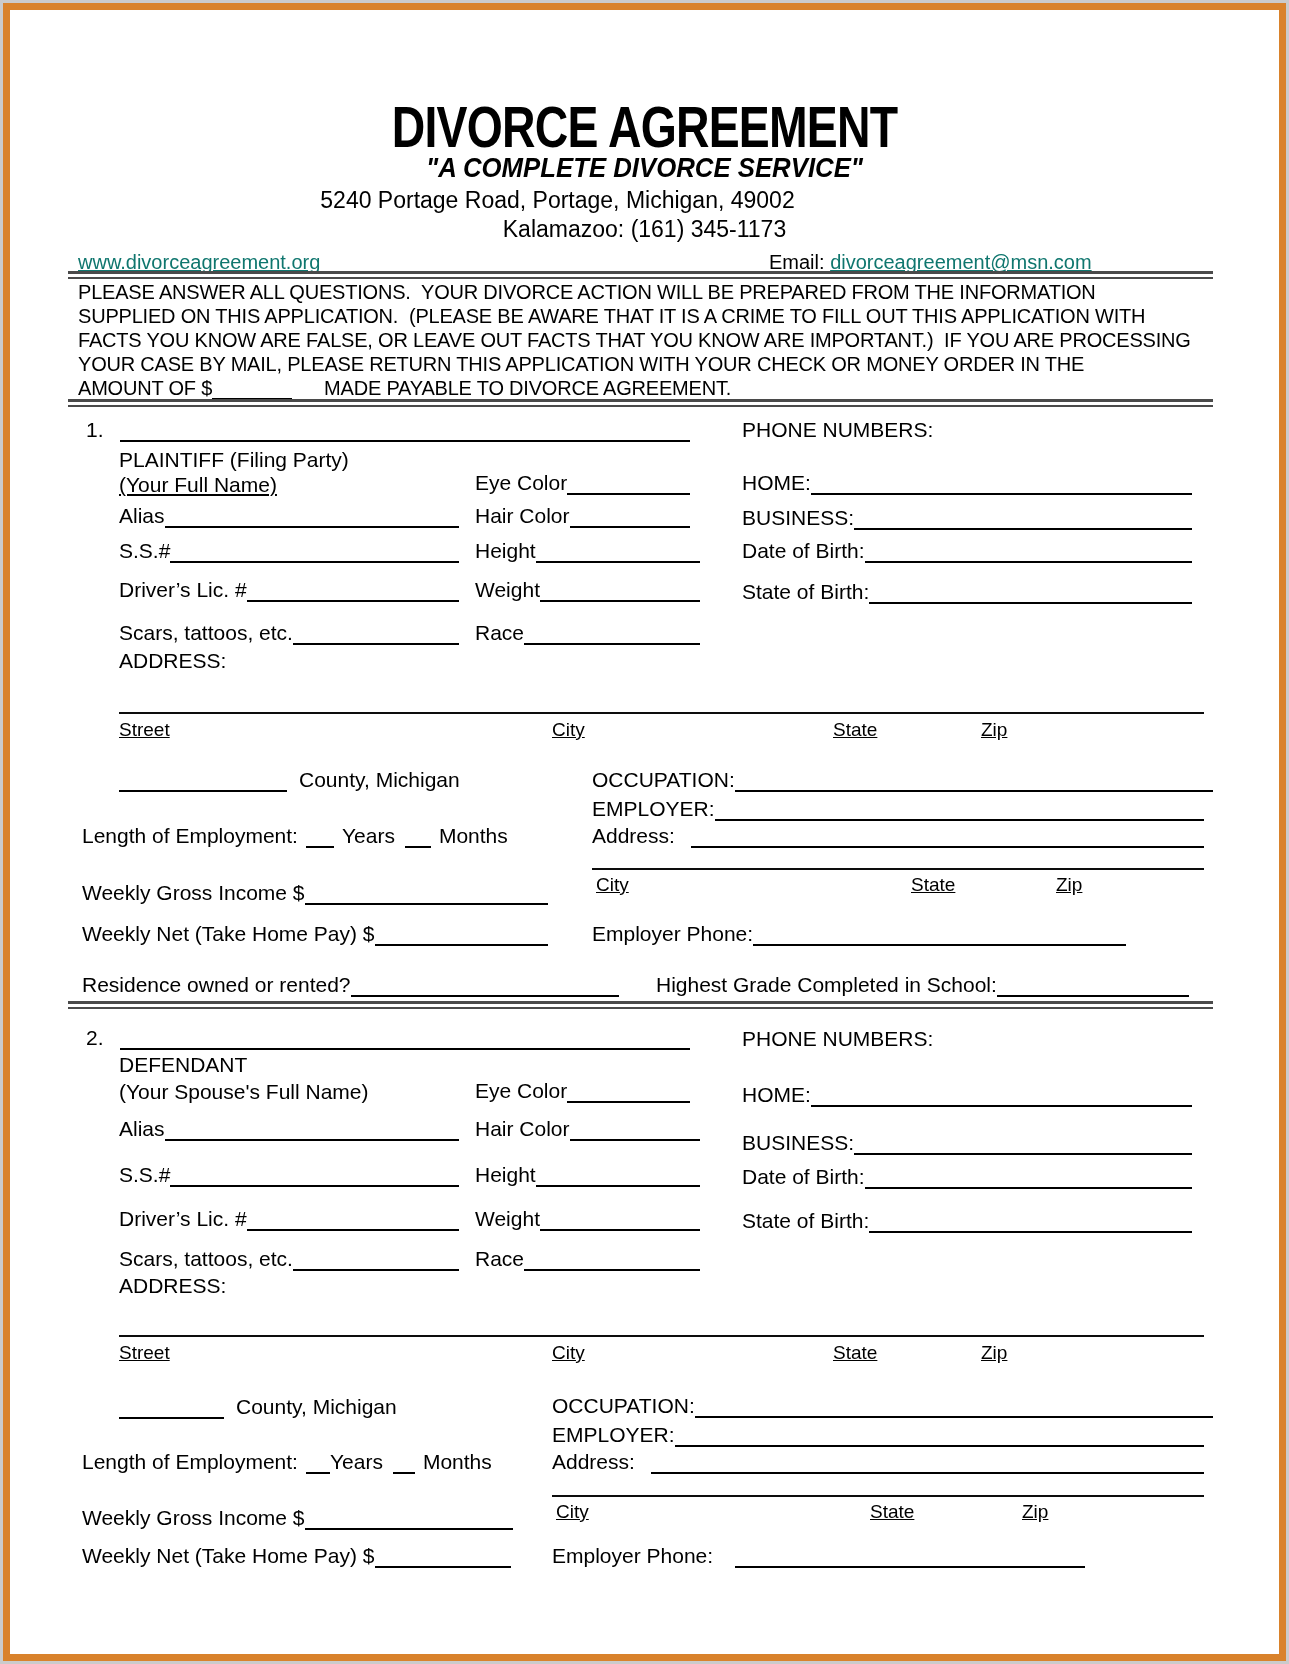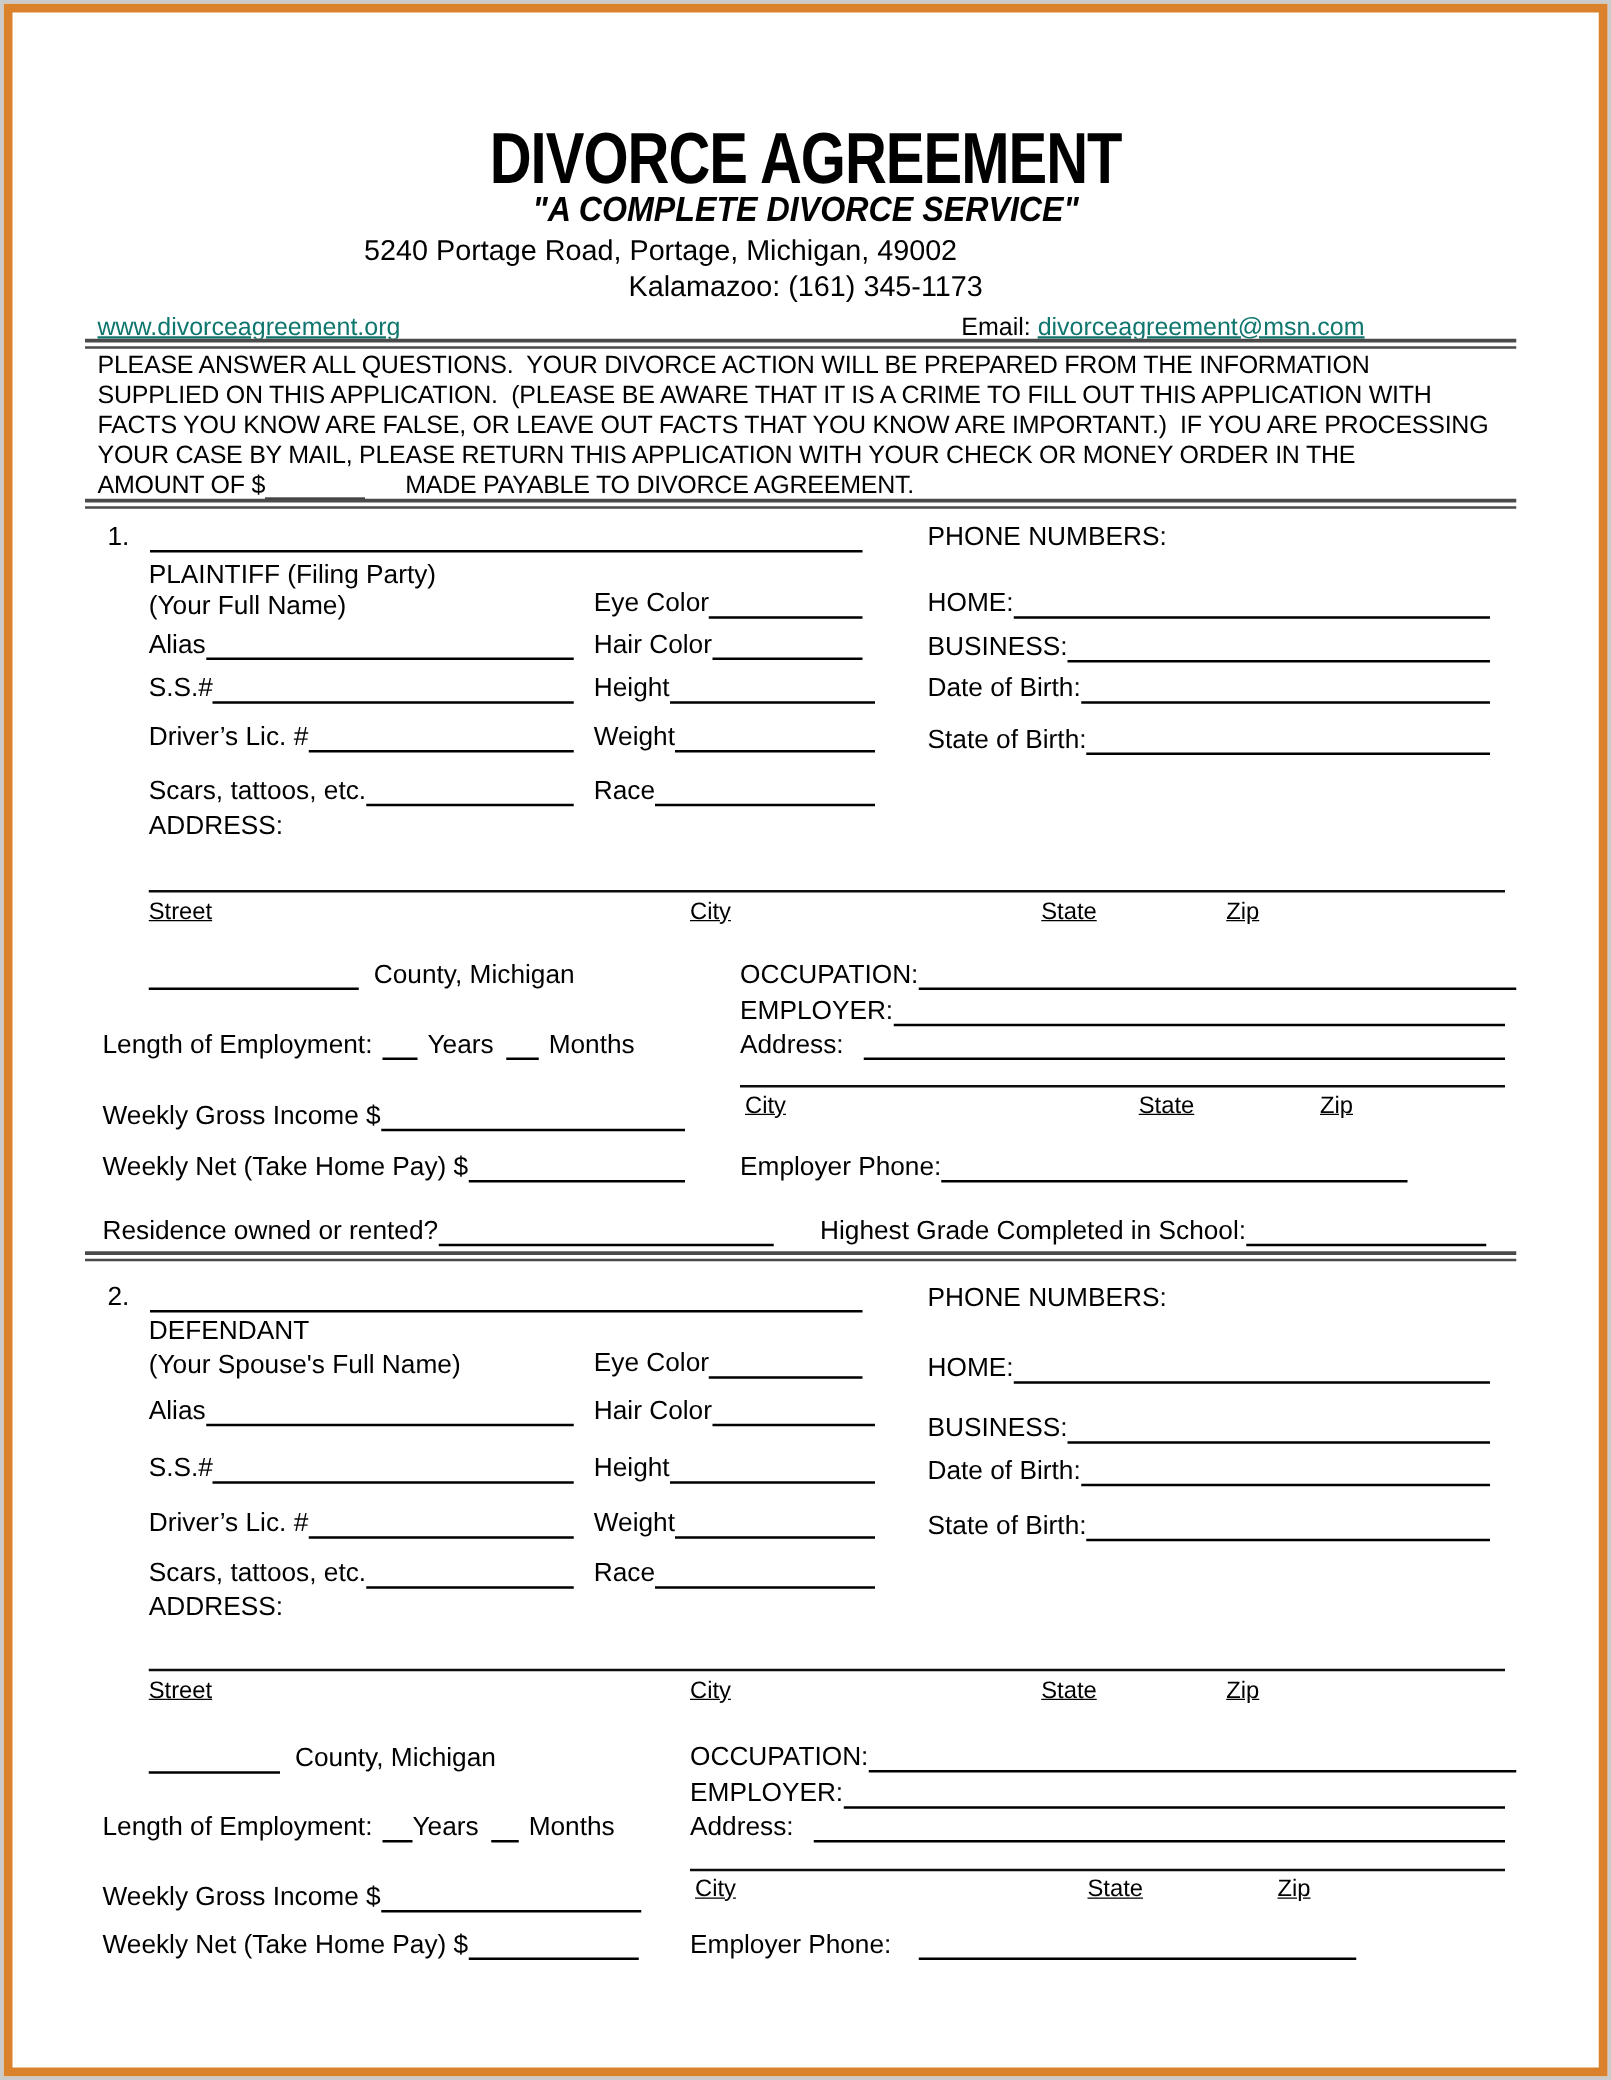--- a/index.html
+++ b/index.html
@@ -31,21 +31,21 @@
   .title{
     position:absolute;left:0;top:93px;width:1289px;text-align:center;
     font-size:58px;font-weight:bold;letter-spacing:-1px;
     transform:scaleX(0.80);transform-origin:50% 50%;
   }
   .subtitle{
     position:absolute;left:0;top:152px;width:1289px;text-align:center;
     font-size:28px;font-weight:bold;font-style:italic;
     transform:scaleX(0.92);transform-origin:50% 50%;
   }
-  .addr{position:absolute;left:0;top:187px;width:1057px;text-align:center;font-size:23px;}
+  .addr{position:absolute;left:0;top:187px;width:1057px;text-align:center;font-size:23px;padding-left:29px;}
   .phone{position:absolute;left:0;top:216px;width:1289px;text-align:center;font-size:23px;}
   .link{color:#0f766e;text-decoration:underline;cursor:pointer;}
 </style>
 </head>
 <body>
 
 <div class="screen">
 
   <div class="title">DIVORCE AGREEMENT</div>
   <div class="subtitle">"A COMPLETE DIVORCE SERVICE"</div>
@@ -68,21 +68,21 @@
   </div>
   <div class="dbl" style="left:68px;top:399px;width:1145px;"></div>
 
   <div class="row f-form" style="left:86px;top:418px;width:604px;">
     <span class="lb">1.</span>
     <span class="bl" style="margin-left:16px;"></span>
   </div>
   <div class="t f-form" style="left:742px;top:418px;">PHONE NUMBERS:</div>
 
   <div class="t f-form" style="left:119px;top:448px;">PLAINTIFF (Filing Party)</div>
-  <div class="t f-form" style="left:119px;top:473px;">(Your Full Name)</div>
+  <div class="t f-form" style="left:119px;top:473px;text-decoration:underline;">(Your Full Name)</div>
 
   <div class="row f-form" style="left:475px;top:471px;width:215px;">
     <span class="lb">Eye Color</span>
     <span class="bl"></span>
   </div>
   <div class="row f-form" style="left:742px;top:471px;width:450px;">
     <span class="lb">HOME:</span>
     <span class="bl"></span>
   </div>
 

